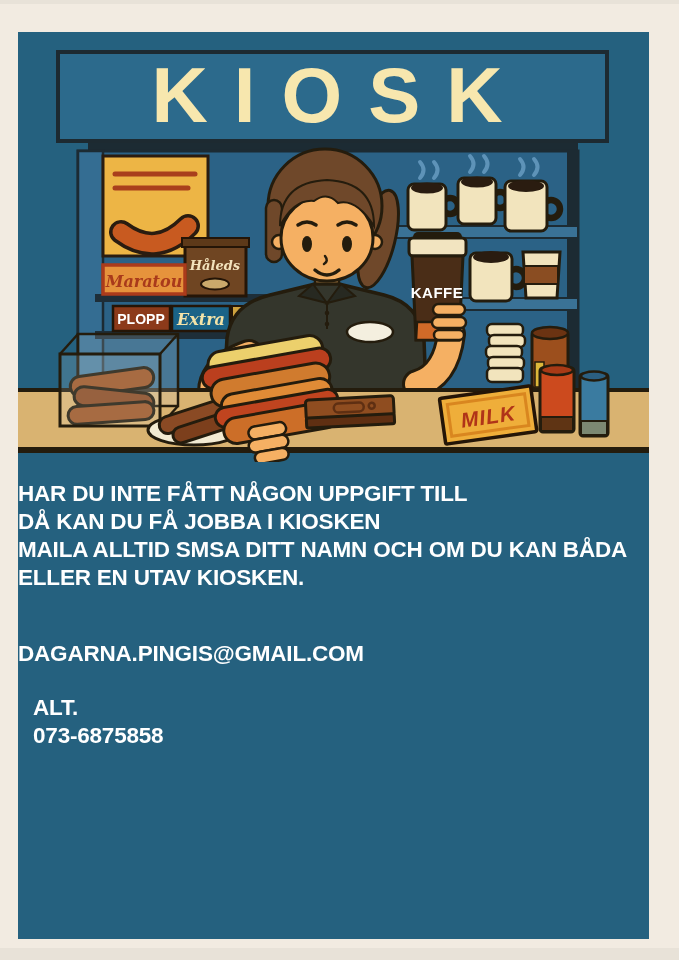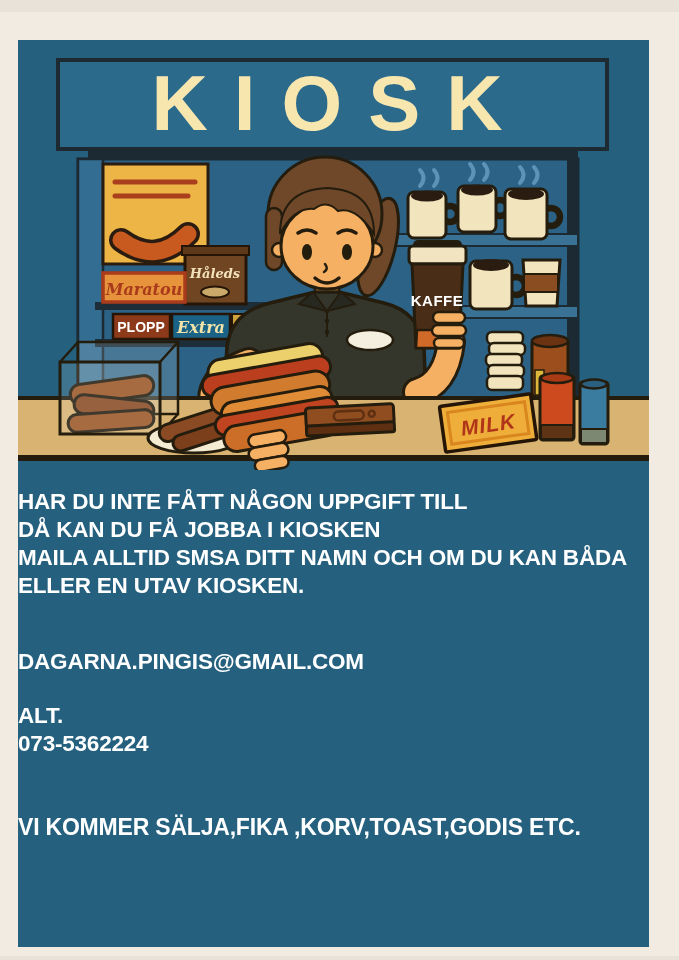--- a/index.html
+++ b/index.html
@@ -1,32 +1,32 @@
 <!DOCTYPE html>
 <html><head>
 <meta charset="utf-8">
 <style>
   html,body{margin:0;padding:0;background:#e8e2d8;}
   .page{
-    position:relative;width:679px;height:944px;margin:12px auto;
+    position:relative;width:679px;height:944px;margin:4px auto;
     background:#f2ebe1;overflow:hidden;
     font-family:"Liberation Sans", sans-serif;
   }
   .poster{
     position:absolute;left:18px;top:28px;width:631px;height:907px;
     background:#25617f;overflow:hidden;
   }
   .illustration{position:absolute;left:0;top:0;}
   .textblock{
     position:absolute;left:0;right:0;
     color:#ffffff;font-weight:bold;letter-spacing:-0.2px;
   }
   .announcement{top:448px;font-size:22.5px;line-height:28px;}
   .email-line{top:608px;font-size:22.5px;line-height:28px;}
-  .alt-block{top:662px;font-size:22.5px;line-height:28px;}
+  .alt-block{top:662px;font-size:22.5px;line-height:28px;padding-left:15px;}
   .footer-block{top:772px;font-size:23px;line-height:30px;}
   .svgtext{font-family:"Liberation Sans", sans-serif;font-weight:bold;}
   .scripttext{font-family:"DejaVu Serif", serif;font-style:italic;font-weight:bold;}
 </style>
 </head>
 <body>
 
 <div class="page">
   <div class="poster">
 
@@ -245,21 +245,20 @@
       <div>HAR DU INTE FÅTT NÅGON UPPGIFT TILL</div>
       <div>DÅ KAN DU FÅ JOBBA I KIOSKEN</div>
       <div>MAILA ALLTID SMSA DITT NAMN OCH OM DU KAN BÅDA</div>
       <div>ELLER EN UTAV KIOSKEN.</div>
     </div>
 
     <div class="textblock email-line">DAGARNA.PINGIS@GMAIL.COM</div>
 
     <div class="textblock alt-block">
       <div>ALT.</div>
-      <div>073-5362224</div>
+      <div>073-6875858</div>
     </div>
 
     <div class="textblock footer-block">
-      <div>VI KOMMER SÄLJA,FIKA ,KORV,TOAST,GODIS ETC.</div>
     </div>
 
   </div>
 </div>
 
 </body></html>

